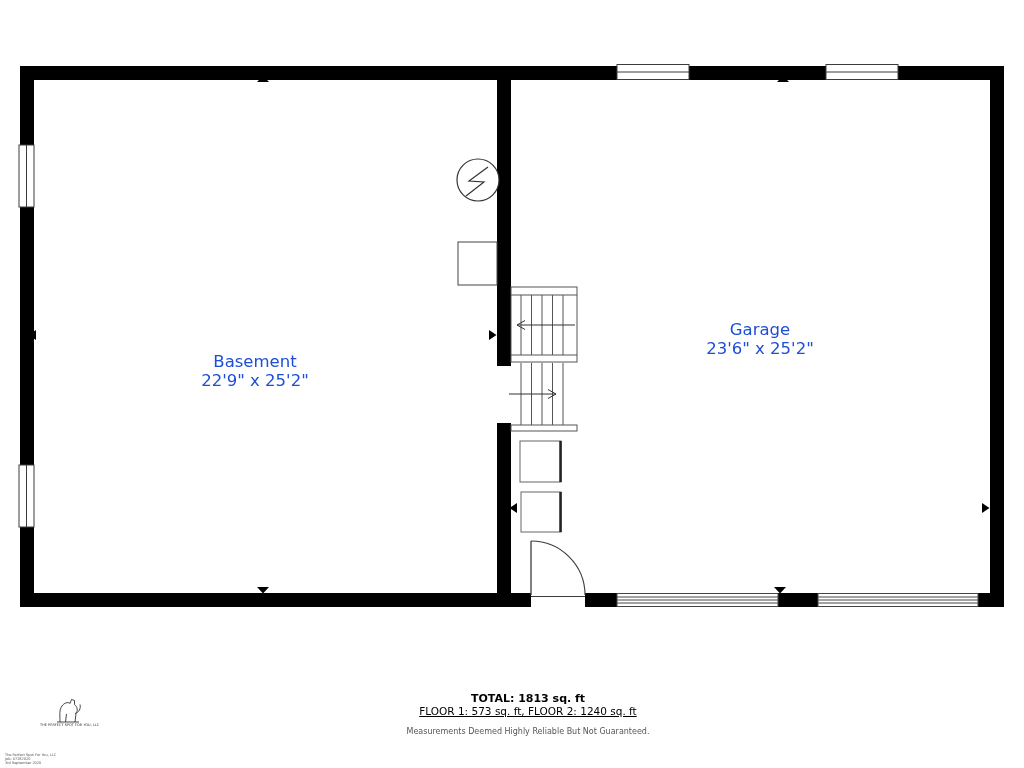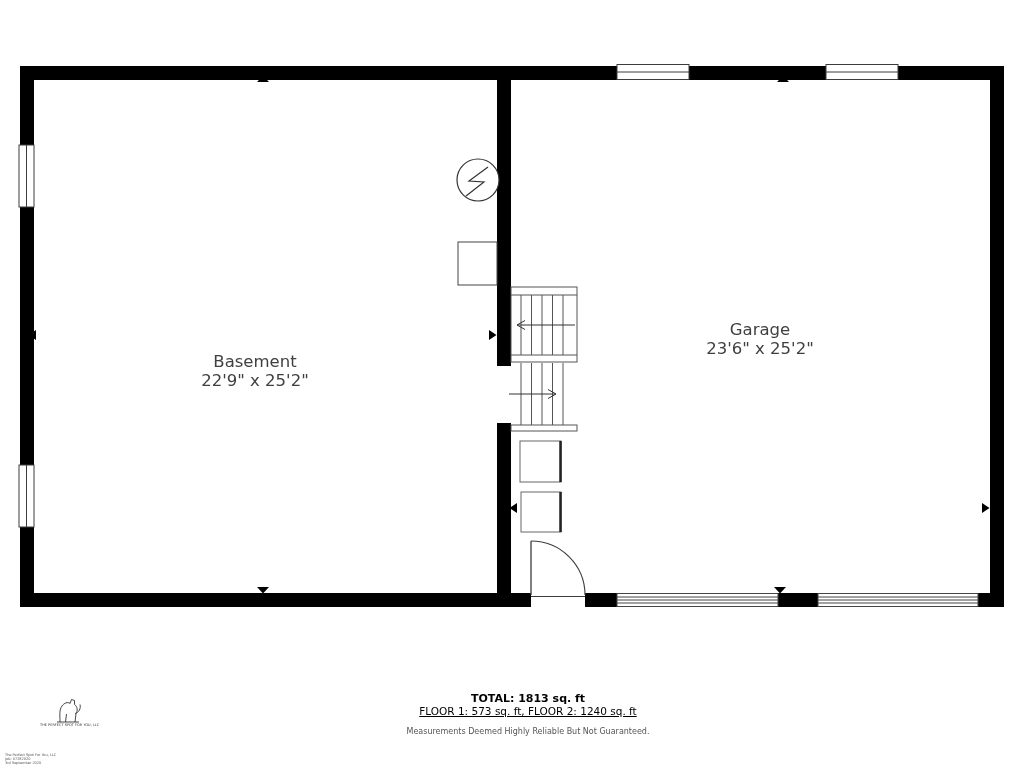--- a/index.html
+++ b/index.html
@@ -1,19 +1,19 @@
 <!DOCTYPE html>
 <html><head>
 <meta charset="utf-8">
 <style>
   html,body{margin:0;padding:0;background:#fff;}
   #canvas{position:relative;width:1024px;height:768px;background:#ffffff;overflow:hidden;
           font-family:"DejaVu Sans","Liberation Sans",sans-serif;color:#000;}
   #plan-svg{position:absolute;left:0;top:0;}
-  .room-label{position:absolute;text-align:center;line-height:19px;font-size:16.5px;color:#404040;}
+  .room-label{position:absolute;text-align:center;line-height:19px;font-size:16.5px;color:#1d4ed8;}
   .summary{position:absolute;left:16px;top:693px;width:1024px;text-align:center;line-height:12.4px;}
   .summary .total{font-weight:bold;font-size:11px;}
   .summary .line{font-size:10.5px;text-decoration:underline;}
   .summary .disclaimer{margin-top:8px;font-size:8px;color:#555;}
   .brand{position:absolute;left:40px;top:723px;width:96px;text-align:center;
          font-size:7px;color:#333;transform:scale(.5);transform-origin:left top;white-space:nowrap;}
   .fine-print{position:absolute;left:5px;top:753px;width:180px;font-size:7px;line-height:8px;
               color:#555;transform:scale(.5);transform-origin:left top;white-space:nowrap;}
 </style>
 </head>

